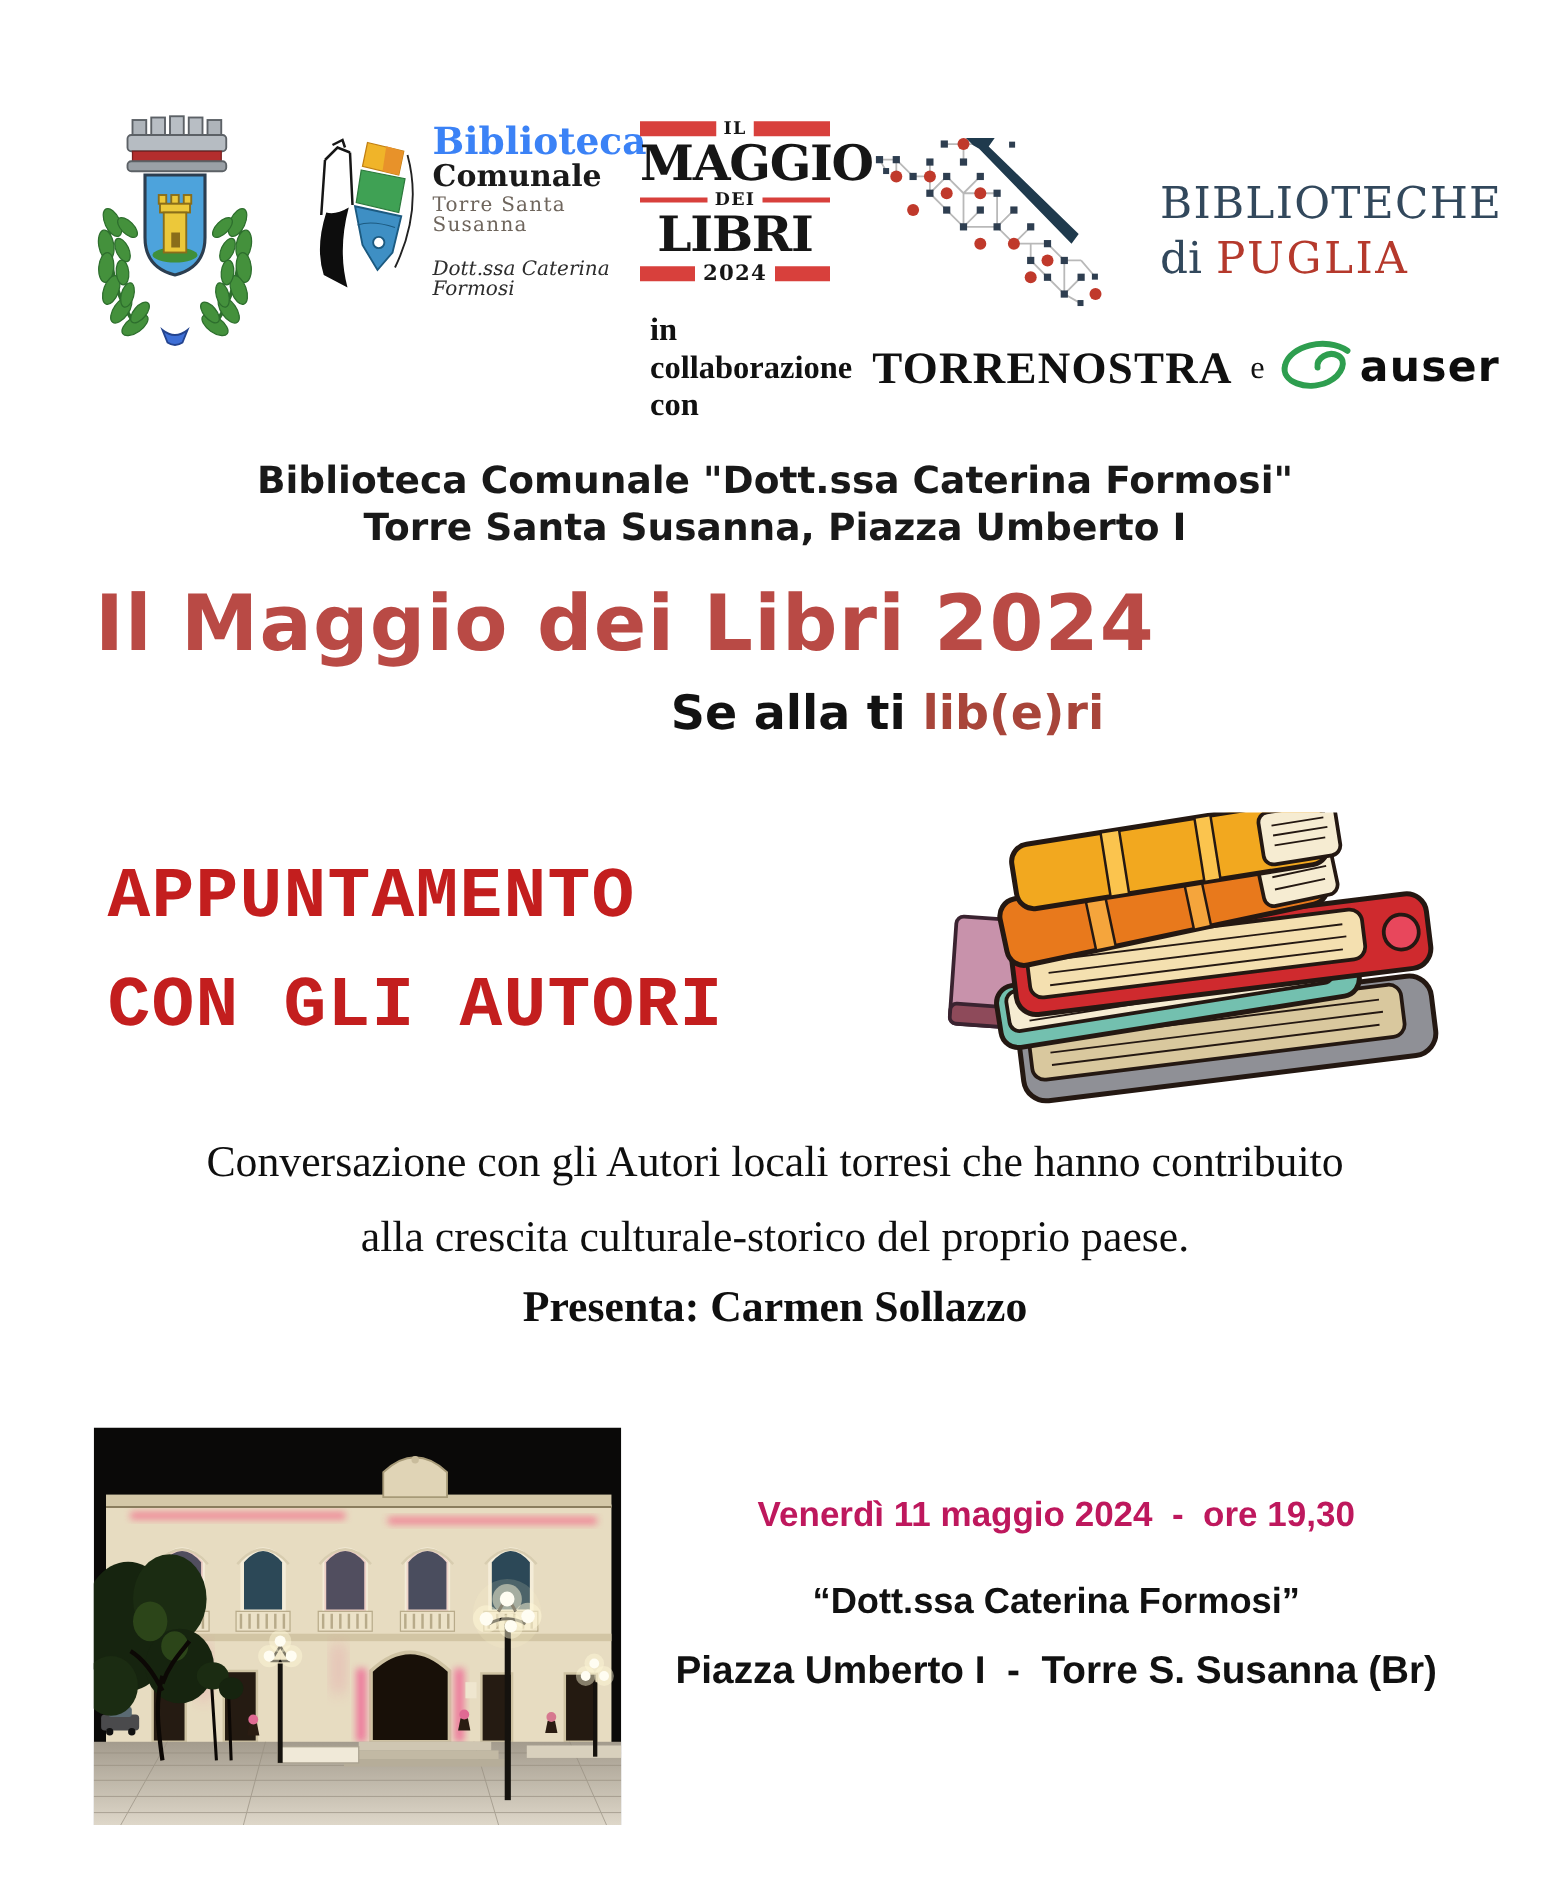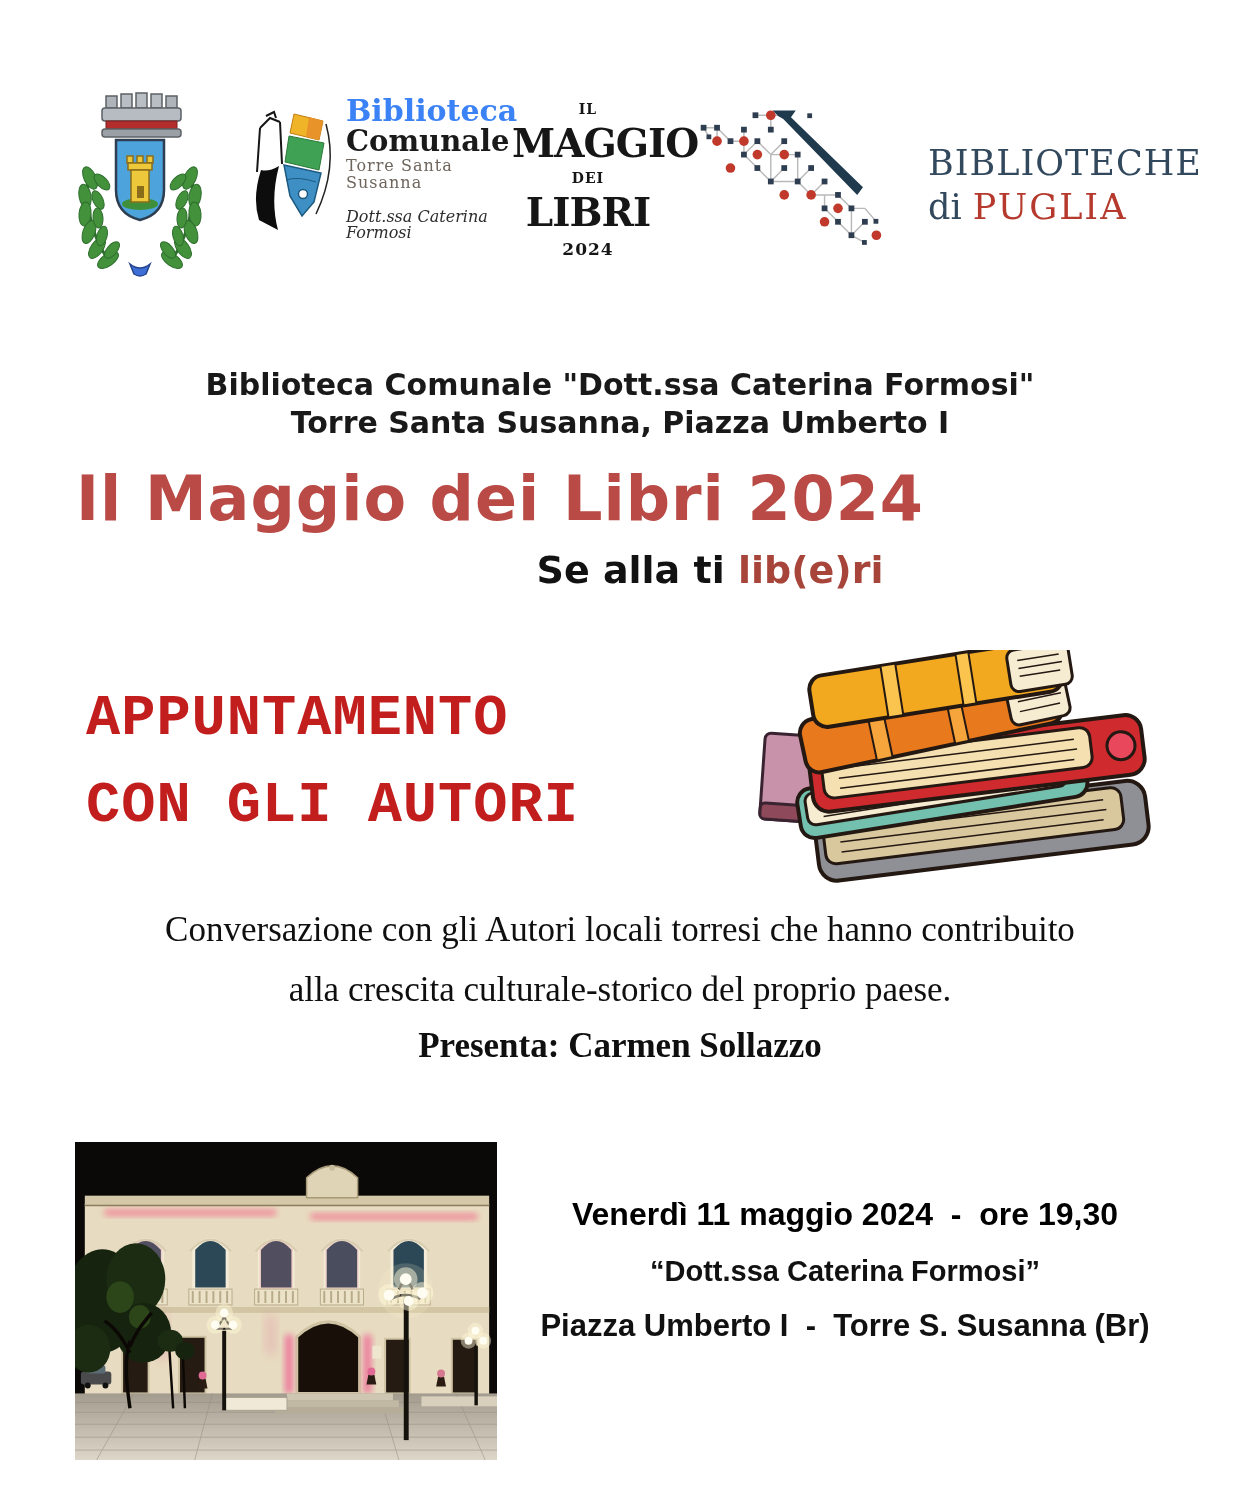--- a/index.html
+++ b/index.html
@@ -6,26 +6,26 @@
   .poster{position:relative;width:1240px;height:1504px;background:#ffffff;margin:0 auto;
           font-family:"Liberation Sans",sans-serif;overflow:hidden;}
   .abs{position:absolute;}
 
   
   .crest{left:72px;top:78px;width:136px;height:204px;}
   .bibllogo{left:246px;top:104px;width:250px;height:130px;display:flex;align-items:center;gap:4px;}
   .bibllogo svg{width:96px;height:126px;flex:0 0 auto;}
   .bibl-text{line-height:1.02;}
   .bibl-title{font-family:"DejaVu Serif",serif;font-weight:bold;font-size:30px;color:#3b82f6;}
-  .bibl-sub{font-family:"DejaVu Serif",serif;font-weight:600;font-size:29px;color:#1a1a1a;}
+  .bibl-sub{font-family:"DejaVu Serif",serif;font-weight:600;font-size:24px;color:#1a1a1a;}
   .bibl-town{font-family:"DejaVu Serif",serif;font-size:16px;color:#6e655c;letter-spacing:1px;margin-top:2px;}
   .bibl-script{font-family:"DejaVu Serif",serif;font-style:italic;font-size:16px;color:#2d2d2d;margin-top:18px;}
 
   .maggio{left:512px;top:95px;width:152px;text-align:center;font-family:"DejaVu Serif",serif;color:#161616;}
-  .m-row{display:flex;align-items:center;justify-content:center;gap:6px;flex-direction:column;}
+  .m-row{display:flex;align-items:center;justify-content:center;gap:6px;}
   .m-bar{flex:1;height:12px;background:#d8403c;}
   .m-line{flex:1;height:4px;background:#d8403c;}
   .m-small{font-weight:bold;font-size:14px;letter-spacing:1px;}
   .m-big{font-weight:bold;font-size:39px;letter-spacing:-1px;line-height:1.05;}
   .m-year{font-size:17px;}
 
   .puglia-dots{left:694px;top:86px;width:192px;height:166px;}
   .puglia-text{left:928px;top:142px;font-family:"DejaVu Serif",serif;line-height:1.25;}
   .puglia-l1{font-size:35px;color:#32485c;letter-spacing:1px;}
   .puglia-l2{font-size:35px;color:#32485c;}
@@ -56,21 +56,21 @@
   .books{left:758px;top:650px;width:402px;height:238px;}
 
   .evt-desc{left:40px;top:900px;width:1160px;text-align:center;
             font-family:"Liberation Serif",serif;font-size:35px;color:#0f0f0f;line-height:1.72;}
   .presenter{left:0;top:1026px;width:1240px;text-align:center;
              font-family:"Liberation Serif",serif;font-weight:bold;font-size:35px;color:#0f0f0f;}
 
   
   .photo{left:75px;top:1142px;width:422px;height:318px;}
   .details{left:505px;top:1196px;width:680px;text-align:center;font-family:"Liberation Sans",sans-serif;}
-  .dt-date{color:#000000;font-weight:bold;font-size:32px;white-space:pre-wrap;margin-bottom:22px;}
+  .dt-date{color:#be185d;font-weight:bold;font-size:28px;white-space:pre-wrap;margin-bottom:37px;}
   .dt-venue{color:#111;font-weight:bold;font-size:29px;margin-bottom:18px;}
   .dt-dedic{color:#111;font-weight:bold;font-size:29px;margin-bottom:20px;}
   .dt-addr{color:#111;font-weight:bold;font-size:31px;white-space:pre-wrap;}
 </style>
 </head>
 <body>
 
 <div class="poster">
 
   <svg class="abs crest" viewBox="0 0 136 204">
@@ -220,20 +220,31 @@
     <polygon points="82,24 106,24 101,31 176,104 170,112 93,33 88,30" fill="#1f3a4d"></polygon>
   </svg>
 
   <div class="abs puglia-text">
     <div class="puglia-l1">BIBLIOTECHE</div>
     <div class="puglia-l2">
       <span>di </span><span class="puglia-red">PUGLIA</span>
     </div>
   </div>
 
+  <div class="abs collab">
+    <span class="collab-prefix">in collaborazione con</span>
+    <span class="collab-partner">TORRENOSTRA</span>
+    <span class="collab-e">e</span>
+    <span class="auser">
+      <svg viewBox="0 0 66 48">
+        <path d="M58 10 C40 -2 10 6 6 22 C2 36 24 44 42 36 C54 30 58 18 50 14 C42 10 32 16 33 24" fill="none" stroke="#2e9e4f" stroke-width="5" stroke-linecap="round"></path>
+      </svg>
+      <span class="auser-label">auser</span>
+    </span>
+  </div>
 
   <div class="abs venue-hdr">
     <div>Biblioteca Comunale "Dott.ssa Caterina Formosi"</div>
     <div>Torre Santa Susanna, Piazza Umberto I</div>
   </div>
 
   <div class="abs title">Il Maggio dei Libri 2024</div>
   <div class="abs tagline">
     <span>Se alla ti </span><span class="red">lib(e)ri</span>
   </div>

